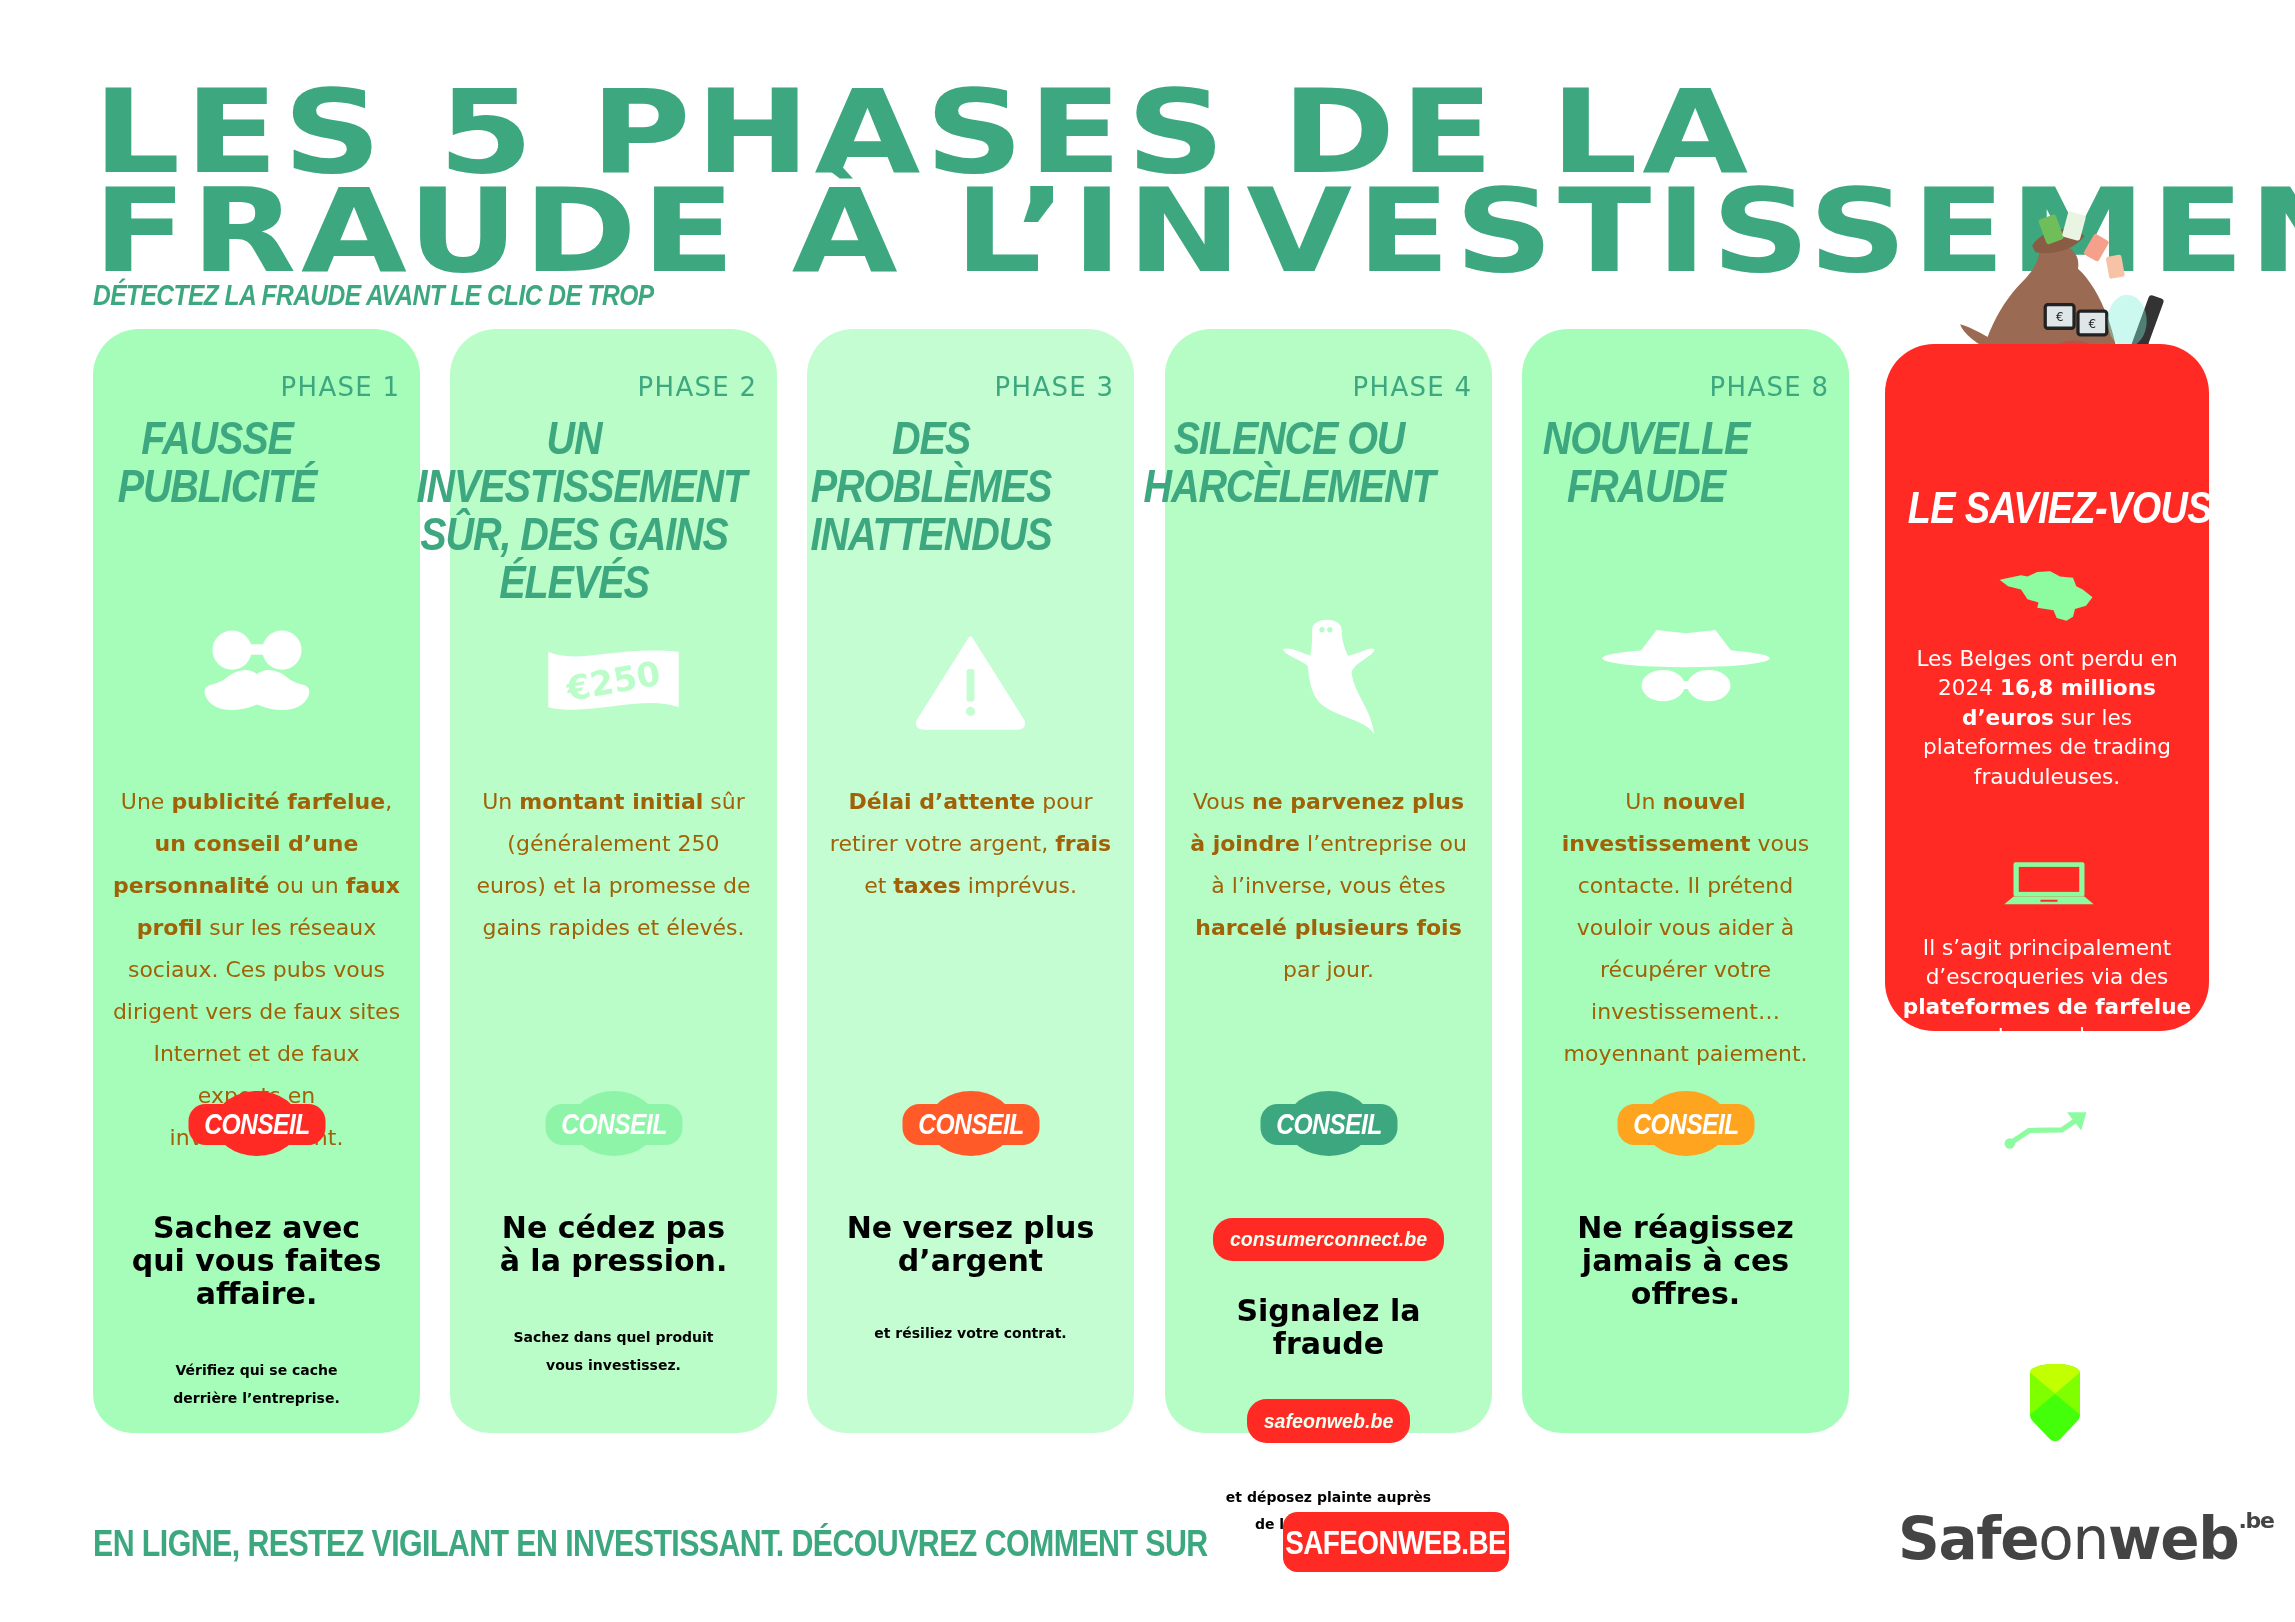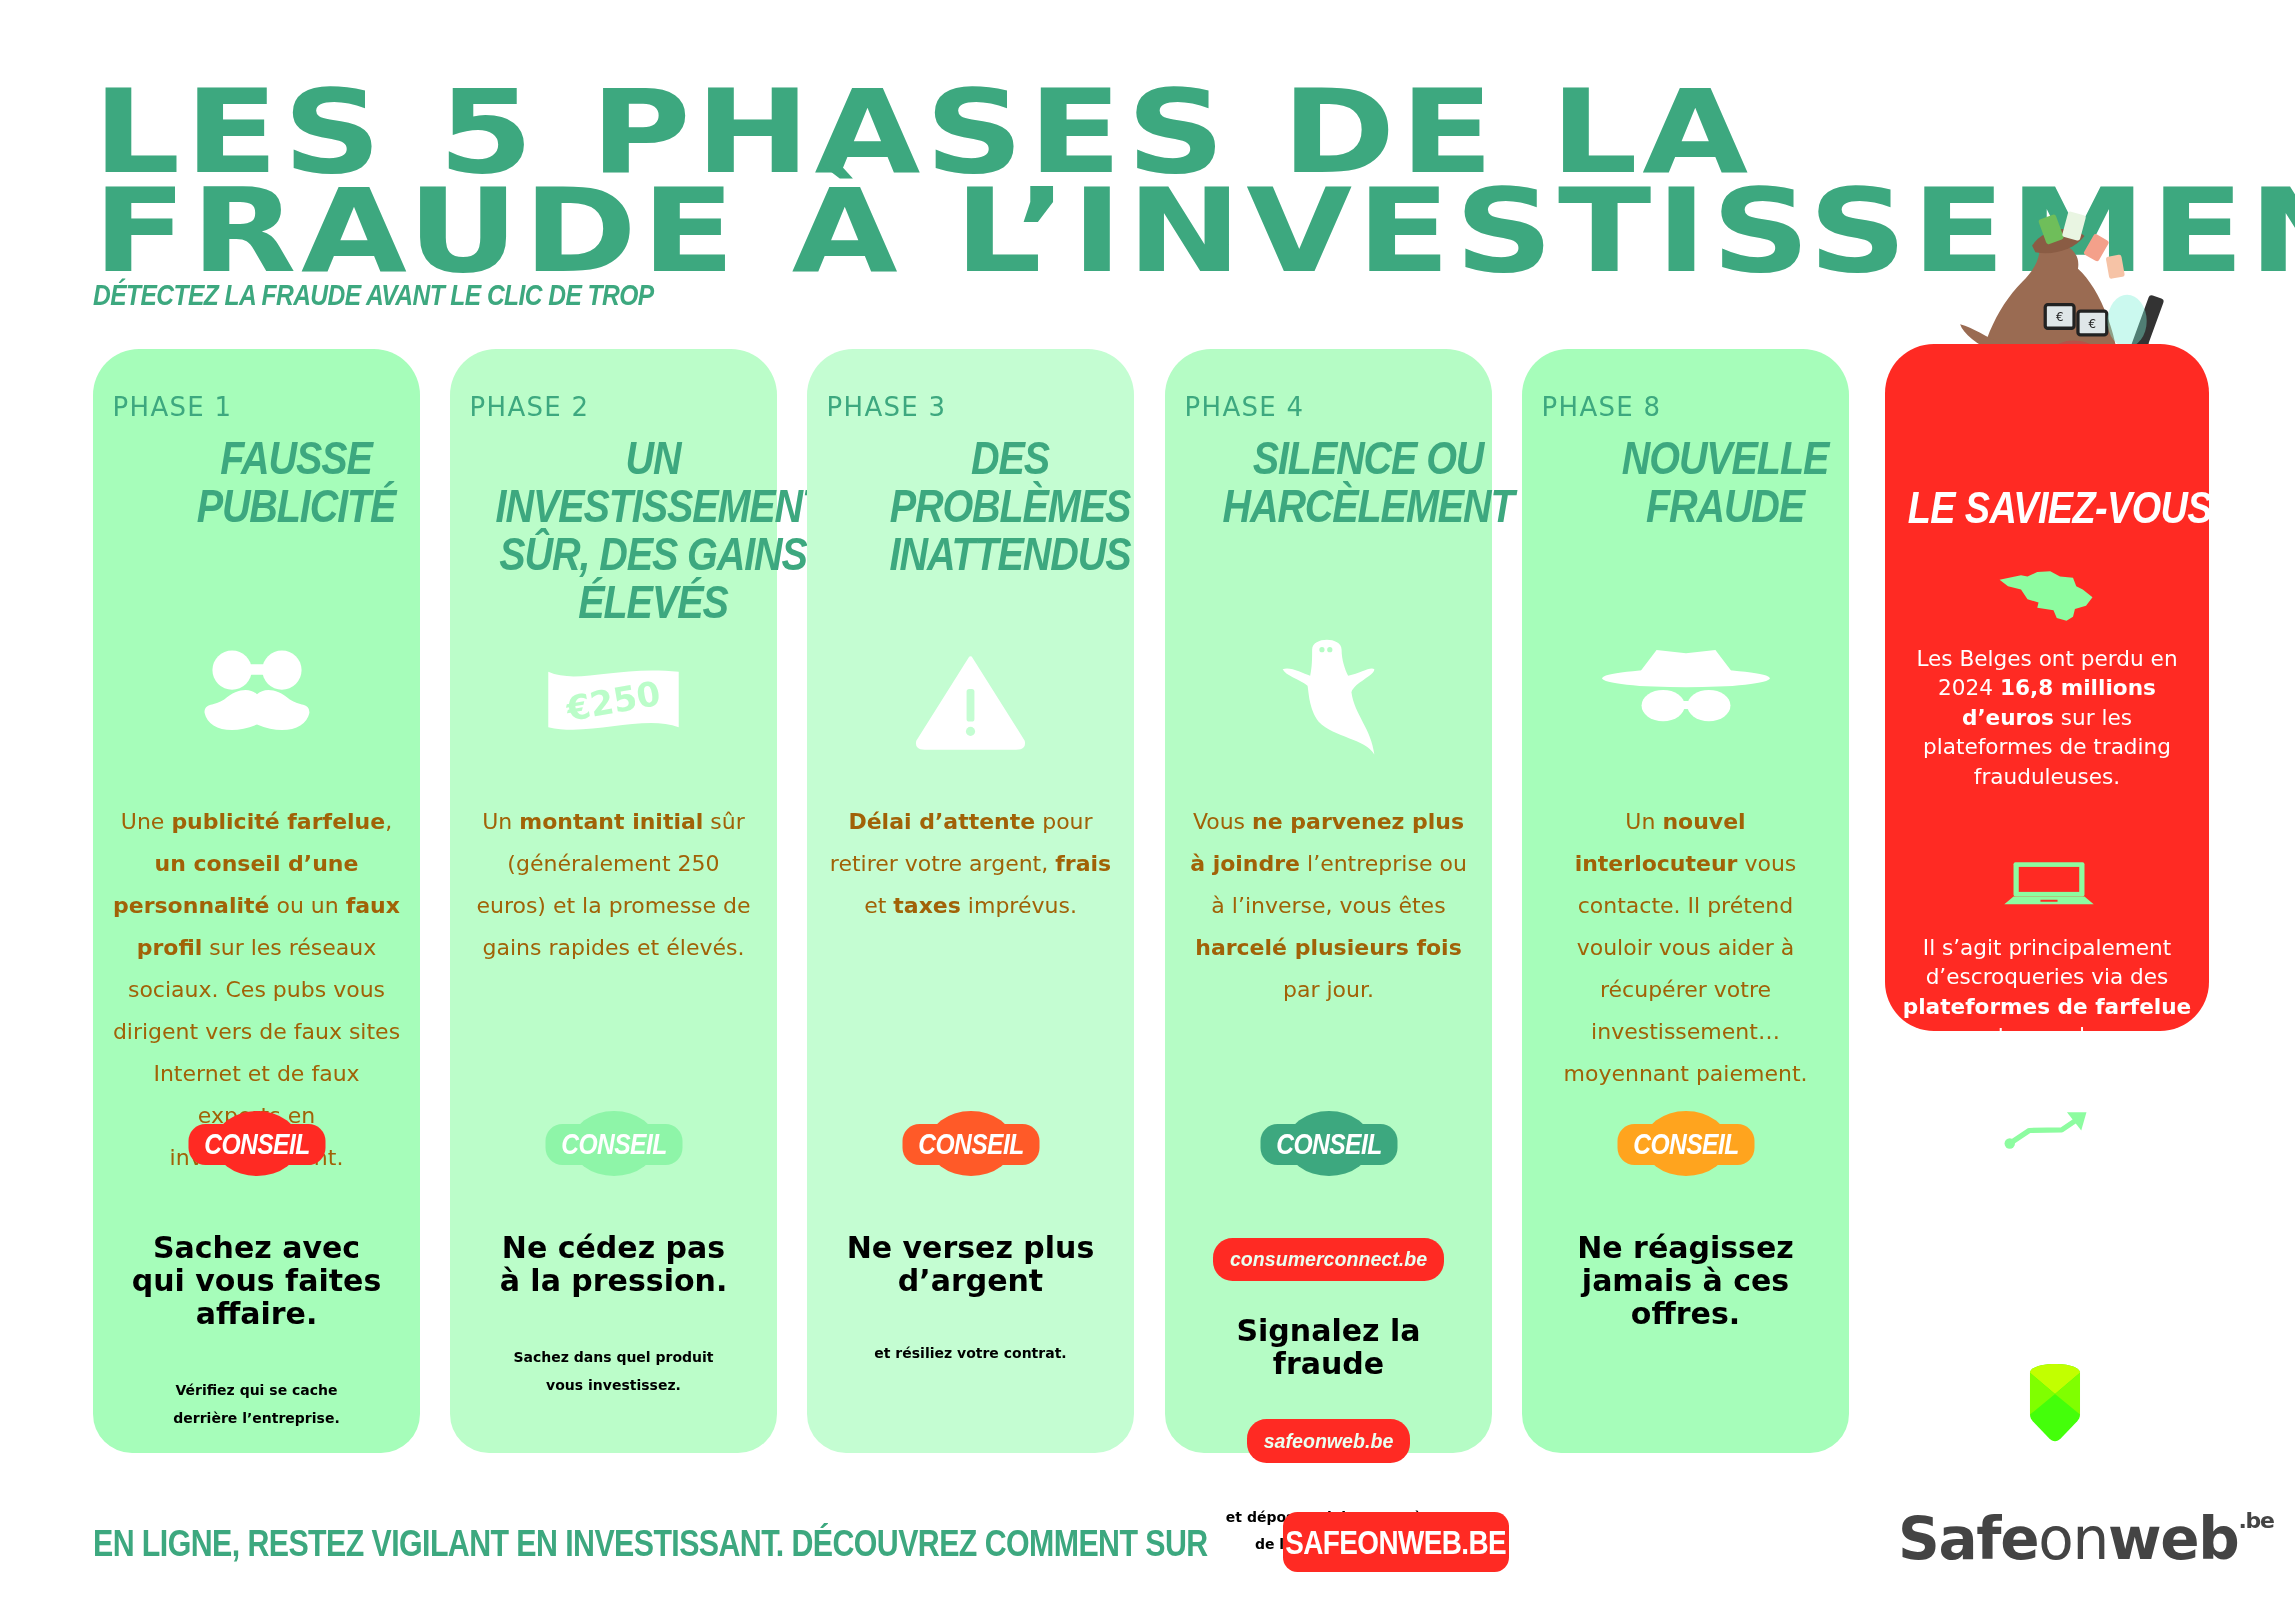--- a/index.html
+++ b/index.html
@@ -14,23 +14,23 @@
   }
   .title span { display: block; white-space: nowrap; }
   .subtitle {
     position: absolute; left: 93px; top: 278px;
     font-family: "Liberation Sans", sans-serif; font-weight: bold; font-style: italic;
     color: #3da87f; font-size: 30px; letter-spacing: -0.7px;
     transform: scaleX(0.82); transform-origin: left top; white-space: nowrap;
   }
 
   .card {
-    position: absolute; top: 349px; width: 327px; height: 1104px;
+    position: absolute; top: 329px; width: 327px; height: 1104px;
     border-radius: 46px 46px 39px 39px;
-    display: flex; flex-direction: column; align-items: flex-start; text-align: center;
+    display: flex; flex-direction: column; align-items: flex-end; text-align: center;
     padding: 0 19.6px;
   }
   .phase-label {
     margin-top: 43px; font-family: "DejaVu Sans", sans-serif; font-weight: normal;
     color: #3da87f; font-size: 26px; letter-spacing: 1.3px;
   }
   .phase-title {
     margin-top: 11.8px; font-family: "Liberation Sans", sans-serif; font-weight: bold; font-style: italic;
     color: #3da87f; font-size: 46px; line-height: 48px; text-transform: uppercase;
     letter-spacing: -1.3px; transform: scaleX(0.86); white-space: pre-line; width: 366px;
@@ -244,21 +244,21 @@
 FRAUDE</div>
   <div class="icon-area" style="top:301px;">
     <svg width="170" height="72" viewBox="0 0 260 110">
       <path d="M85 0 L 130 5 L 175 0 L 200 33 L 85 33 L 60 33 Z" fill="#fff"></path>
       <ellipse cx="130" cy="43" rx="128" ry="14" fill="#fff"></ellipse>
       <ellipse cx="95" cy="85" rx="33" ry="24" fill="#fff"></ellipse>
       <ellipse cx="165" cy="85" rx="33" ry="24" fill="#fff"></ellipse>
       <rect x="118" y="78" width="24" height="12" rx="4" fill="#fff"></rect>
     </svg>
   </div>
-  <div class="body-text"><span>Un </span><b>nouvel interlocuteur</b><span> vous contacte. Il prétend vouloir vous aider à récupérer votre investissement… moyennant paiement.</span></div>
+  <div class="body-text"><span>Un </span><b>nouvel investissement</b><span> vous contacte. Il prétend vouloir vous aider à récupérer votre investissement… moyennant paiement.</span></div>
   <div class="conseil">
     <div class="dome" style="background:#ffa41e;"></div>
     <div class="pill" style="background:#ffa41e;"></div>
     <div class="lbl">CONSEIL</div>
   </div>
   <div class="tip-title">
     <div>Ne réagissez
 jamais à ces
 offres.</div>
   </div>

